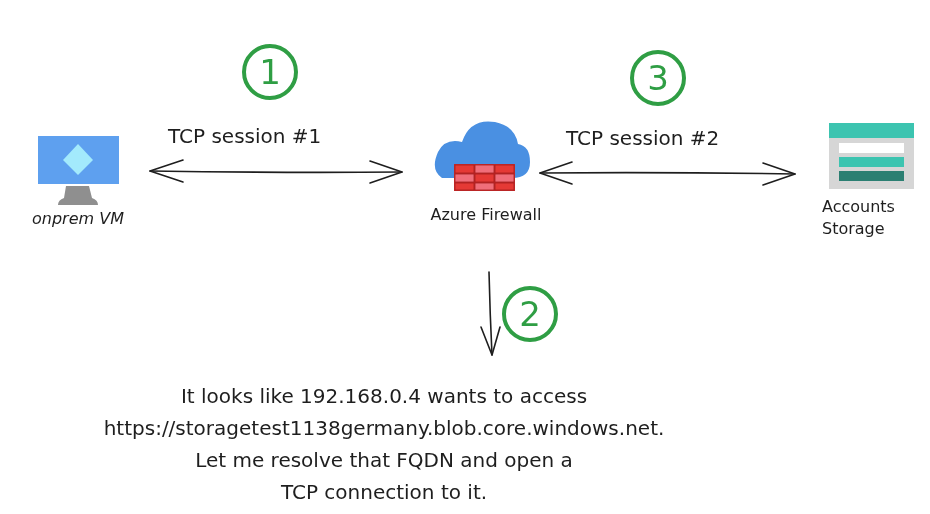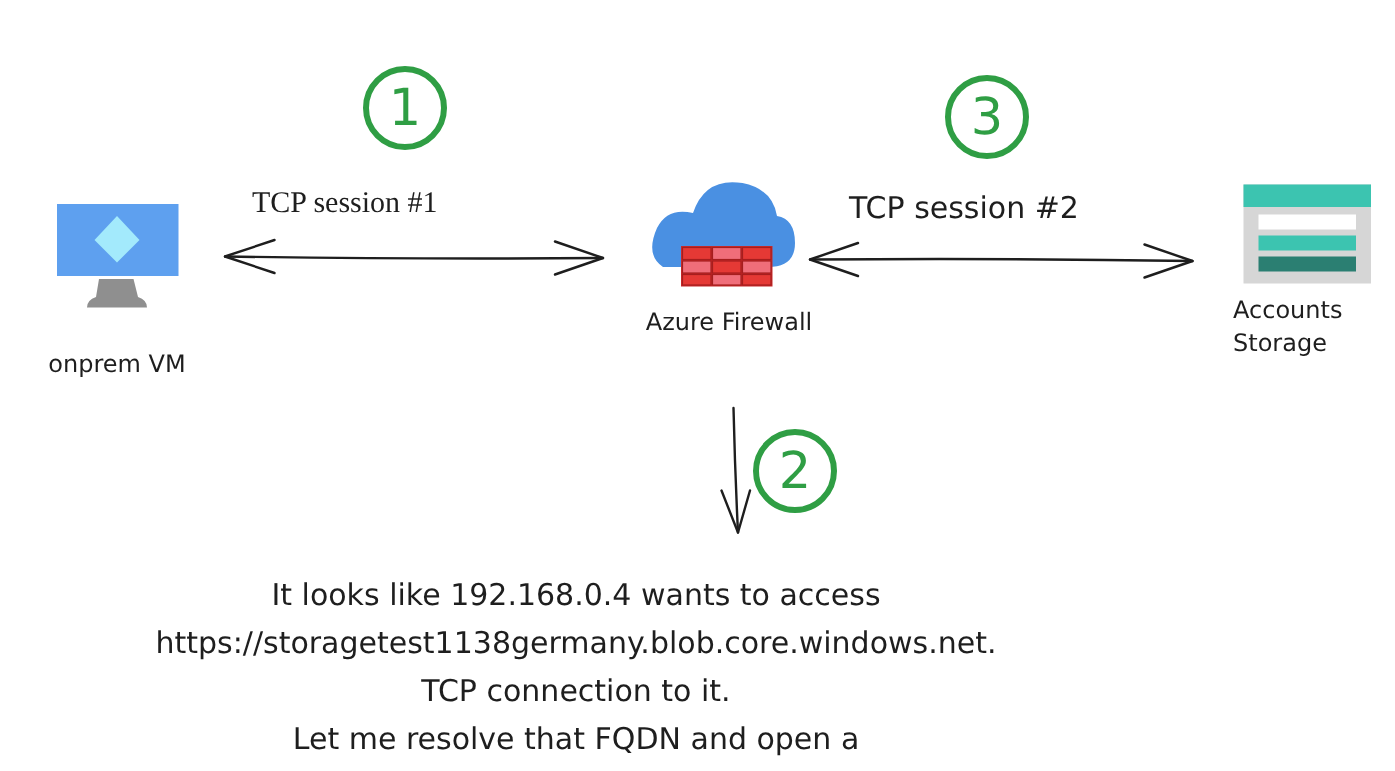--- a/index.html
+++ b/index.html
@@ -62,32 +62,32 @@
   <g stroke="#1e1e1e" stroke-width="1.6" fill="none" stroke-linecap="round">
     <path d="M489,272 Q490,315 492,355"></path>
     <path d="M492,355 L481,327 M492,355 L500,327"></path>
   </g>
 </svg>
 
 <div class="step" style="left:242px;top:44px;">1</div>
 <div class="step" style="left:502px;top:286px;">2</div>
 <div class="step" style="left:630px;top:50px;">3</div>
 
-<div class="session" style="left:168px;top:124px;font-family:Liberation Serif, serif;">TCP session #1</div>
+<div class="session" style="left:168px;top:124px;">TCP session #1</div>
 <div class="session" style="left:566px;top:126px;">TCP session #2</div>
 
-<div class="lbl" style="left:8px;top:232px;width:140px;">
+<div class="lbl" style="left:8px;top:208px;width:140px;font-style:italic;">
   <div>onprem VM</div>
 </div>
 <div class="lbl" style="left:406px;top:204px;width:160px;">
   <div>Azure Firewall</div>
 </div>
 <div class="lbl" style="left:812px;top:196px;width:118px;text-align:left;padding-left:10px;box-sizing:border-box;">
   <div>Accounts</div>
   <div>Storage</div>
 </div>
 
 <div class="note">
   <div>It looks like 192.168.0.4 wants to access</div>
   <div>https://storagetest1138germany.blob.core.windows.net.</div>
+  <div>Let me resolve that FQDN and open a</div>
   <div>TCP connection to it.</div>
-  <div>Let me resolve that FQDN and open a</div>
 </div>
 
 </body></html>

